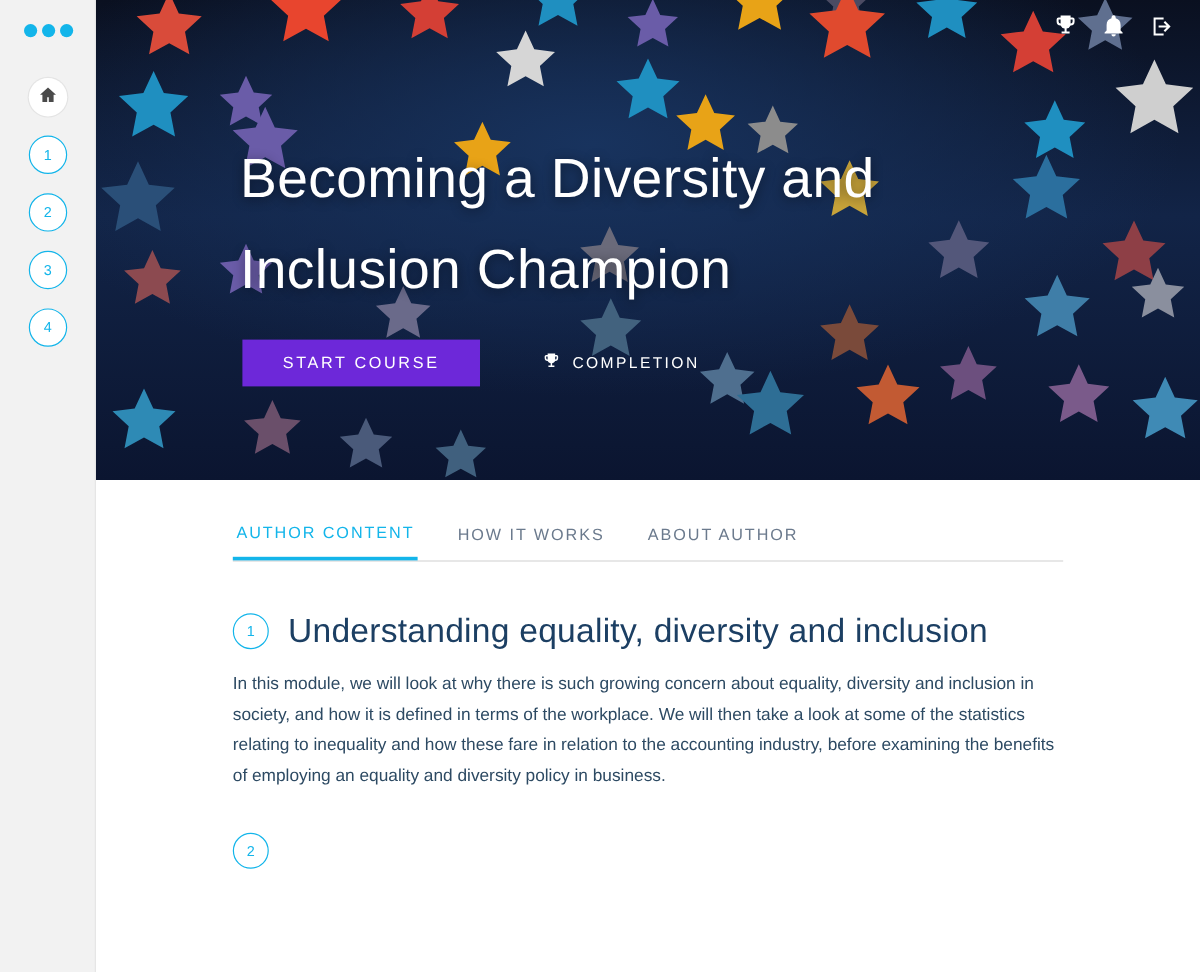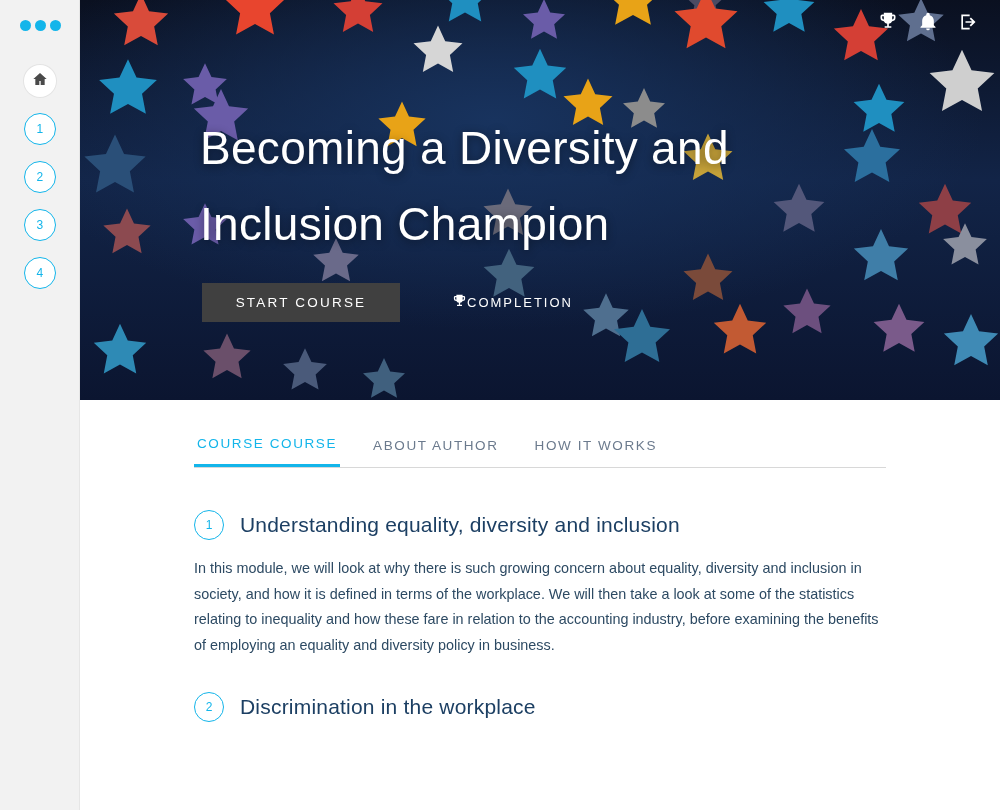--- a/index.html
+++ b/index.html
@@ -91,31 +91,31 @@
     letter-spacing: 0.3px;
     margin: 0;
     text-shadow: 0 2px 10px rgba(0,0,0,0.45);
   }
   .hero-actions {
     position: absolute;
     left: 122px; top: 283px;
     display: flex; align-items: center; gap: 52px;
   }
   .start-btn {
-    background: #404040;
+    background: #6d28d9;
     color: #ffffff;
     border: none;
     width: 198px; height: 39px;
     font-size: 13.5px;
     letter-spacing: 2.2px;
     font-family: "Liberation Sans", sans-serif;
     cursor: pointer;
   }
   .completion {
-    display: flex; align-items: center; 
+    display: flex; align-items: center; gap: 10px;
     color: #ffffff;
     font-size: 13px;
     letter-spacing: 2px;
   }
   .completion svg { width: 15px; height: 15px; fill: #ffffff; }
 
   .hero-icons {
     position: absolute;
     right: 22px; top: 12px;
     display: flex; align-items: center; gap: 20px;
@@ -165,21 +165,21 @@
   }
   .module-num {
     width: 30px; height: 30px; flex: 0 0 30px;
     border-radius: 50%;
     border: 1px solid #13b5ea;
     color: #13b5ea;
     font-size: 12px;
     display: flex; align-items: center; justify-content: center;
   }
   .module-title {
-    font-size: 21px;
+    font-size: 28px;
     color: #1c3f63;
     letter-spacing: 0.2px;
   }
   .module-body {
     margin-top: 16px;
     font-size: 14.4px;
     line-height: 25.6px;
     color: #2d4a63;
   }
   .module-toggle {
@@ -474,36 +474,35 @@
           </svg>
       </span>
       <span>COMPLETION</span>
     </div>
   </div>
 </div>
 
 <div class="content">
 
   <div class="tabs">
-    <button class="tab active">COURSE COURSE</button>
+    <button class="tab active">AUTHOR CONTENT</button>
+    <button class="tab">HOW IT WORKS</button>
     <button class="tab">ABOUT AUTHOR</button>
-    <button class="tab">HOW IT WORKS</button>
   </div>
 
   <div class="modules">
 
     <div class="module">
       <div class="module-head">
         <div class="module-num">1</div>
         <div class="module-title">Understanding equality, diversity and inclusion</div>
       </div>
       <div class="module-body">In this module, we will look at why there is such growing concern about equality, diversity and inclusion in society, and how it is defined in terms of the workplace. We will then take a look at some of the statistics relating to inequality and how these fare in relation to the accounting industry, before examining the benefits of employing an equality and diversity policy in business.</div>
     </div>
 
     <div class="module">
       <div class="module-head">
         <div class="module-num">2</div>
-        <div class="module-title">Discrimination in the workplace</div>
       </div>
     </div>
 
   </div>
 </div>
 
 </body></html>

